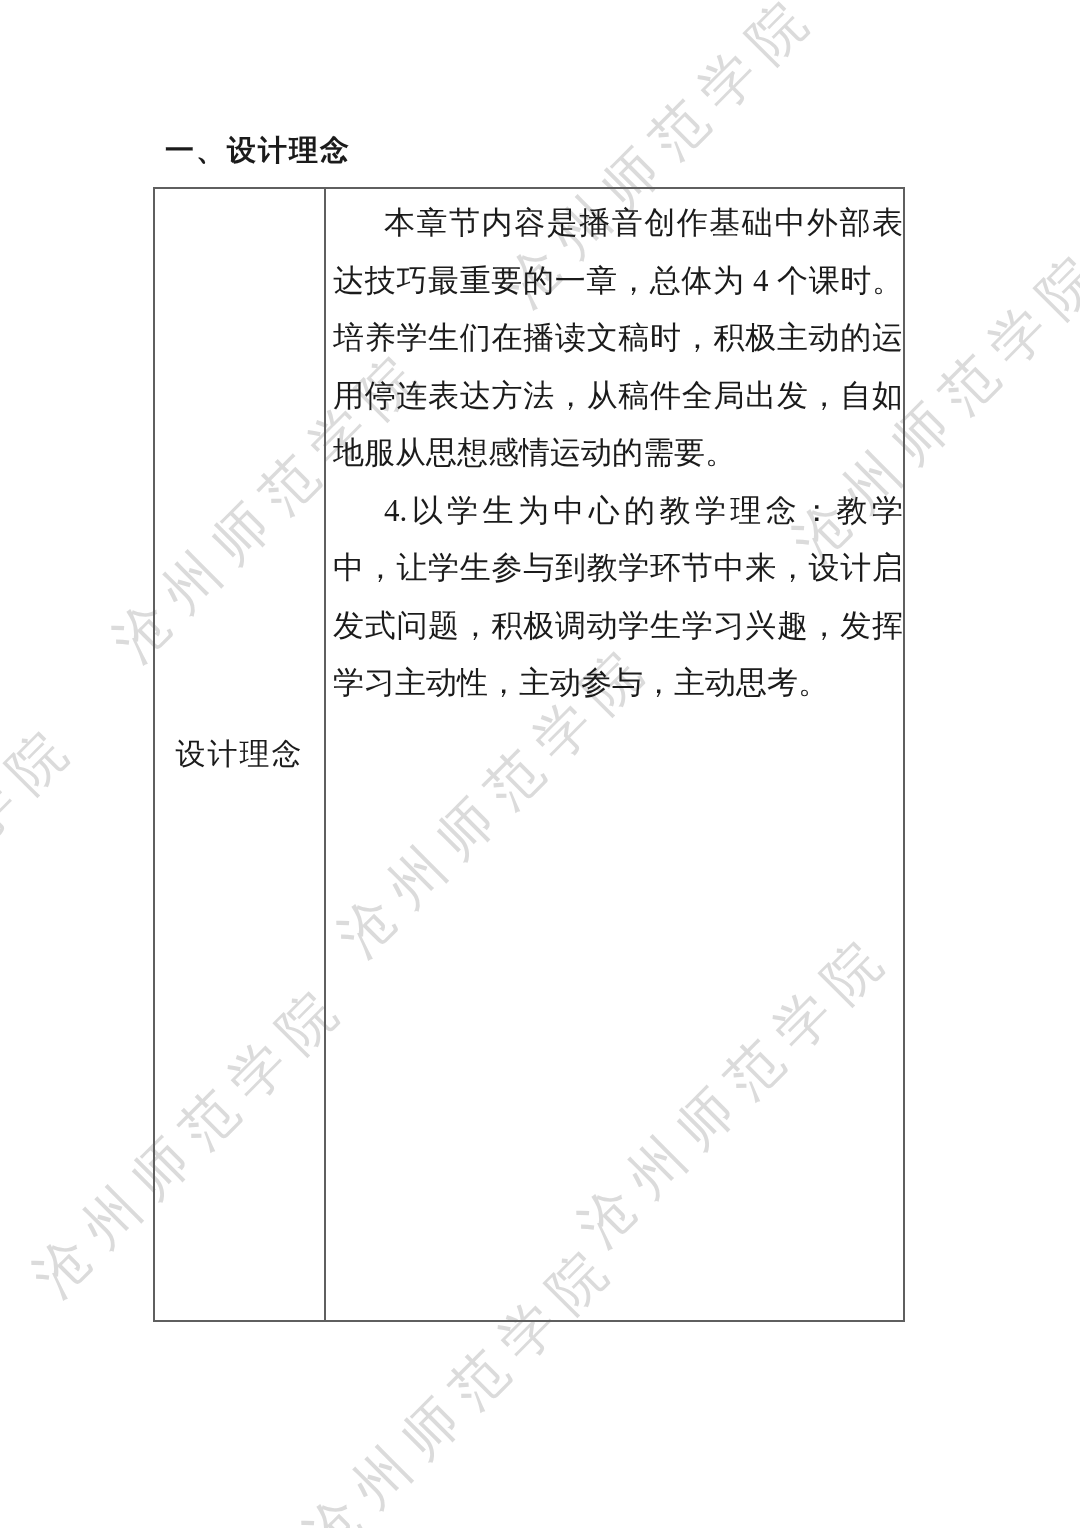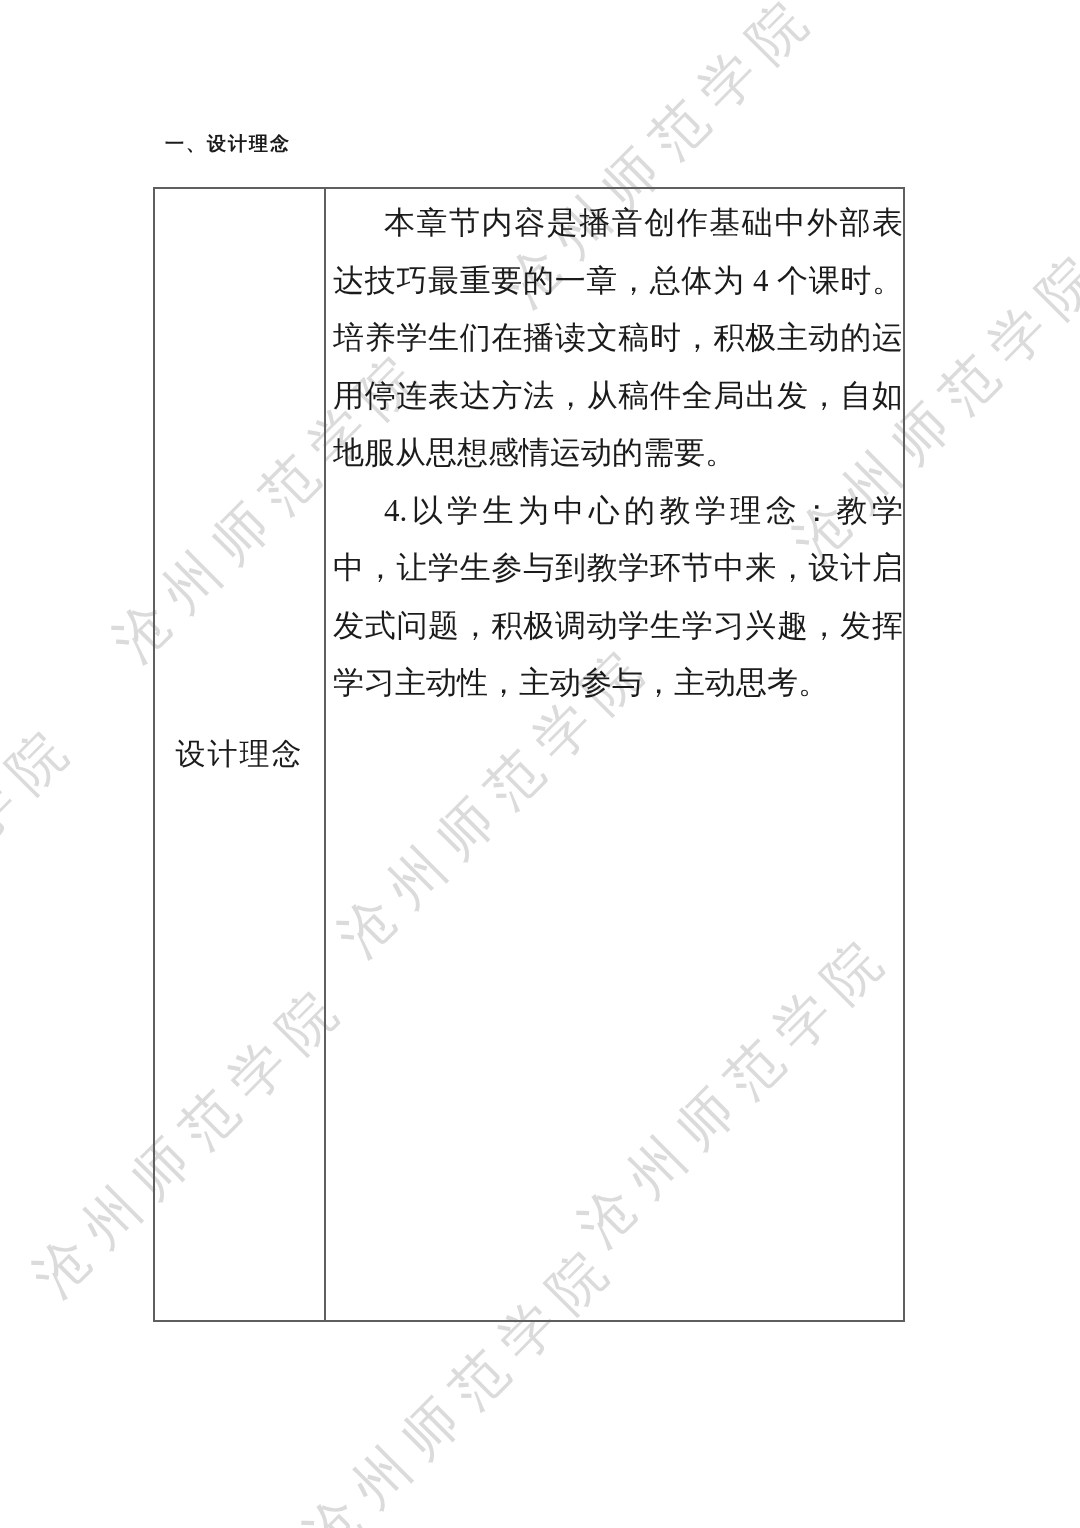--- a/index.html
+++ b/index.html
@@ -22,21 +22,21 @@
     color: rgba(125, 125, 125, 0.28);
     transform: translate(-50%, -50%) rotate(-45deg);
     z-index: 0;
     pointer-events: none;
     user-select: none;
   }
   .heading {
     position: absolute;
     left: 165px;
     top: 131px;
-    font-size: 19px;
+    font-size: 29px;
     font-weight: bold;
     letter-spacing: 2px;
     z-index: 1;
   }
   .doc-table {
     position: absolute;
     left: 153px;
     top: 187px;
     width: 752px;
     height: 1135px;

